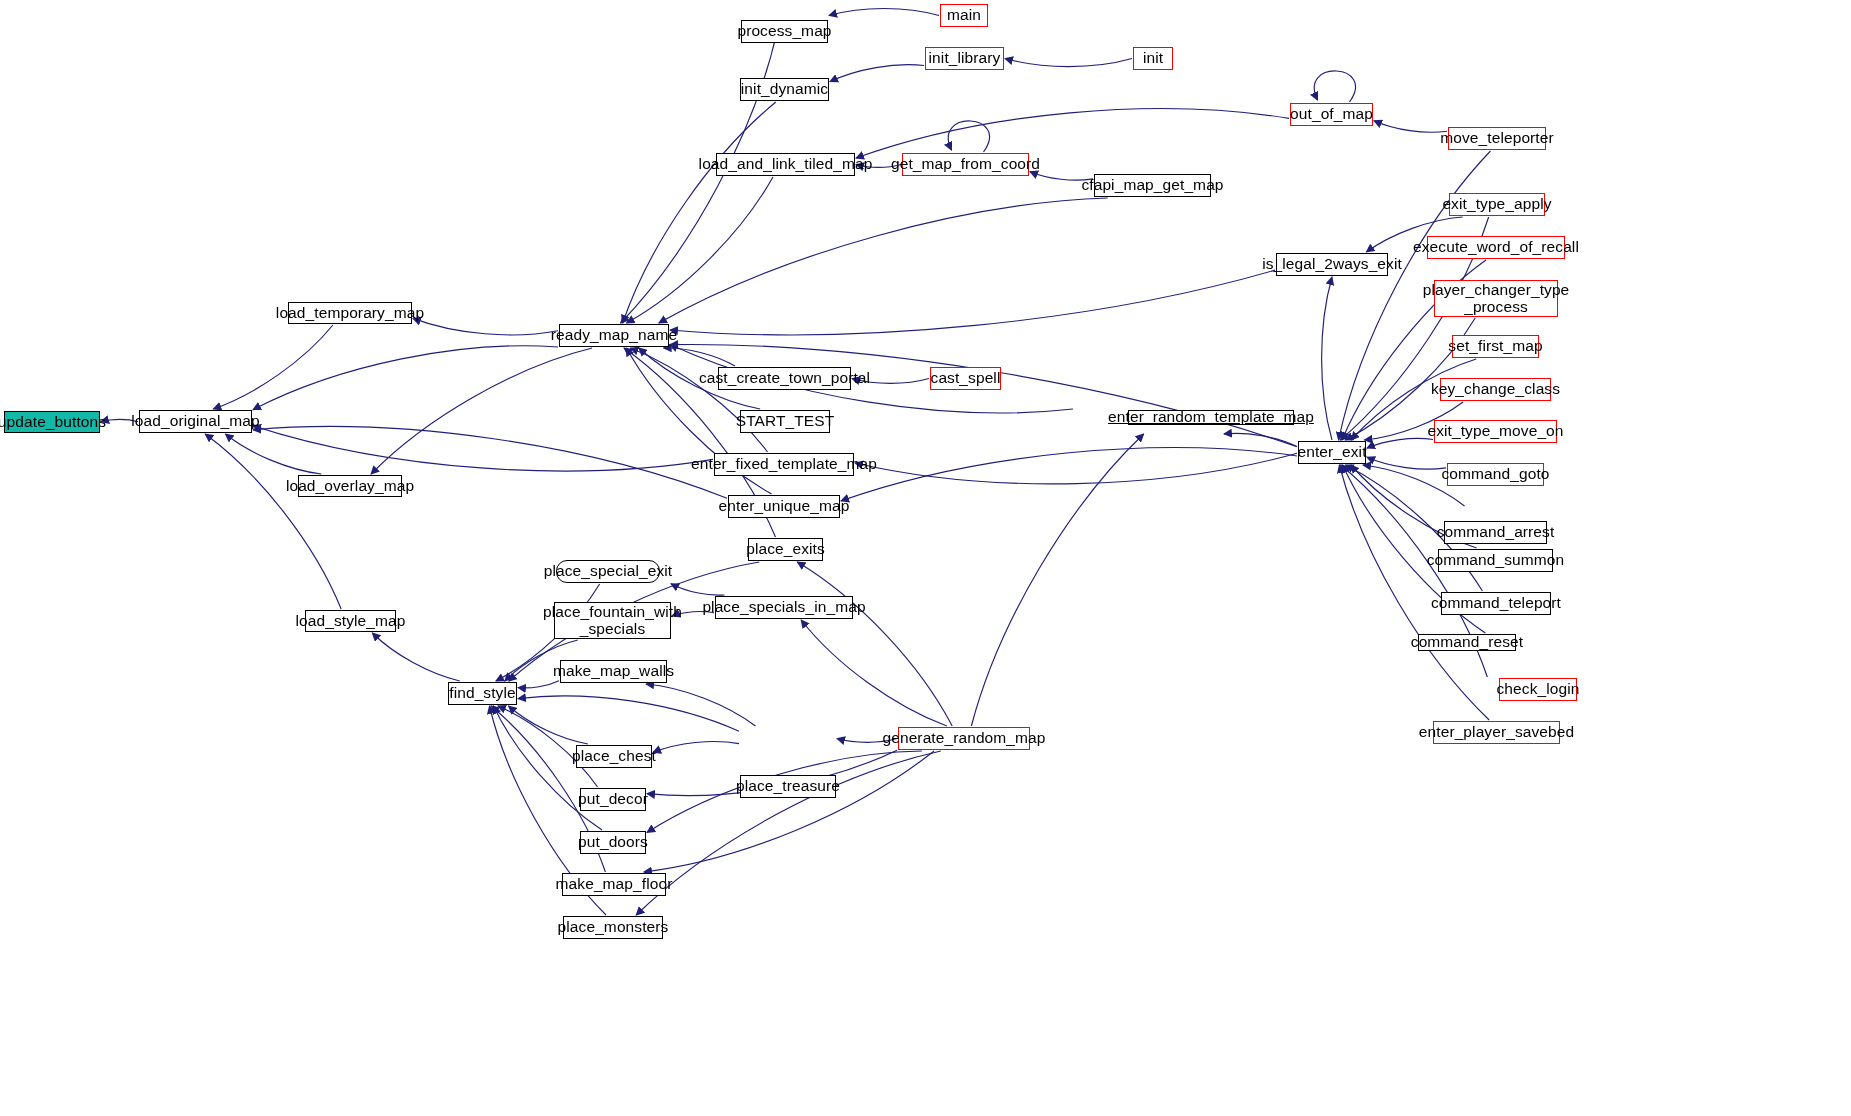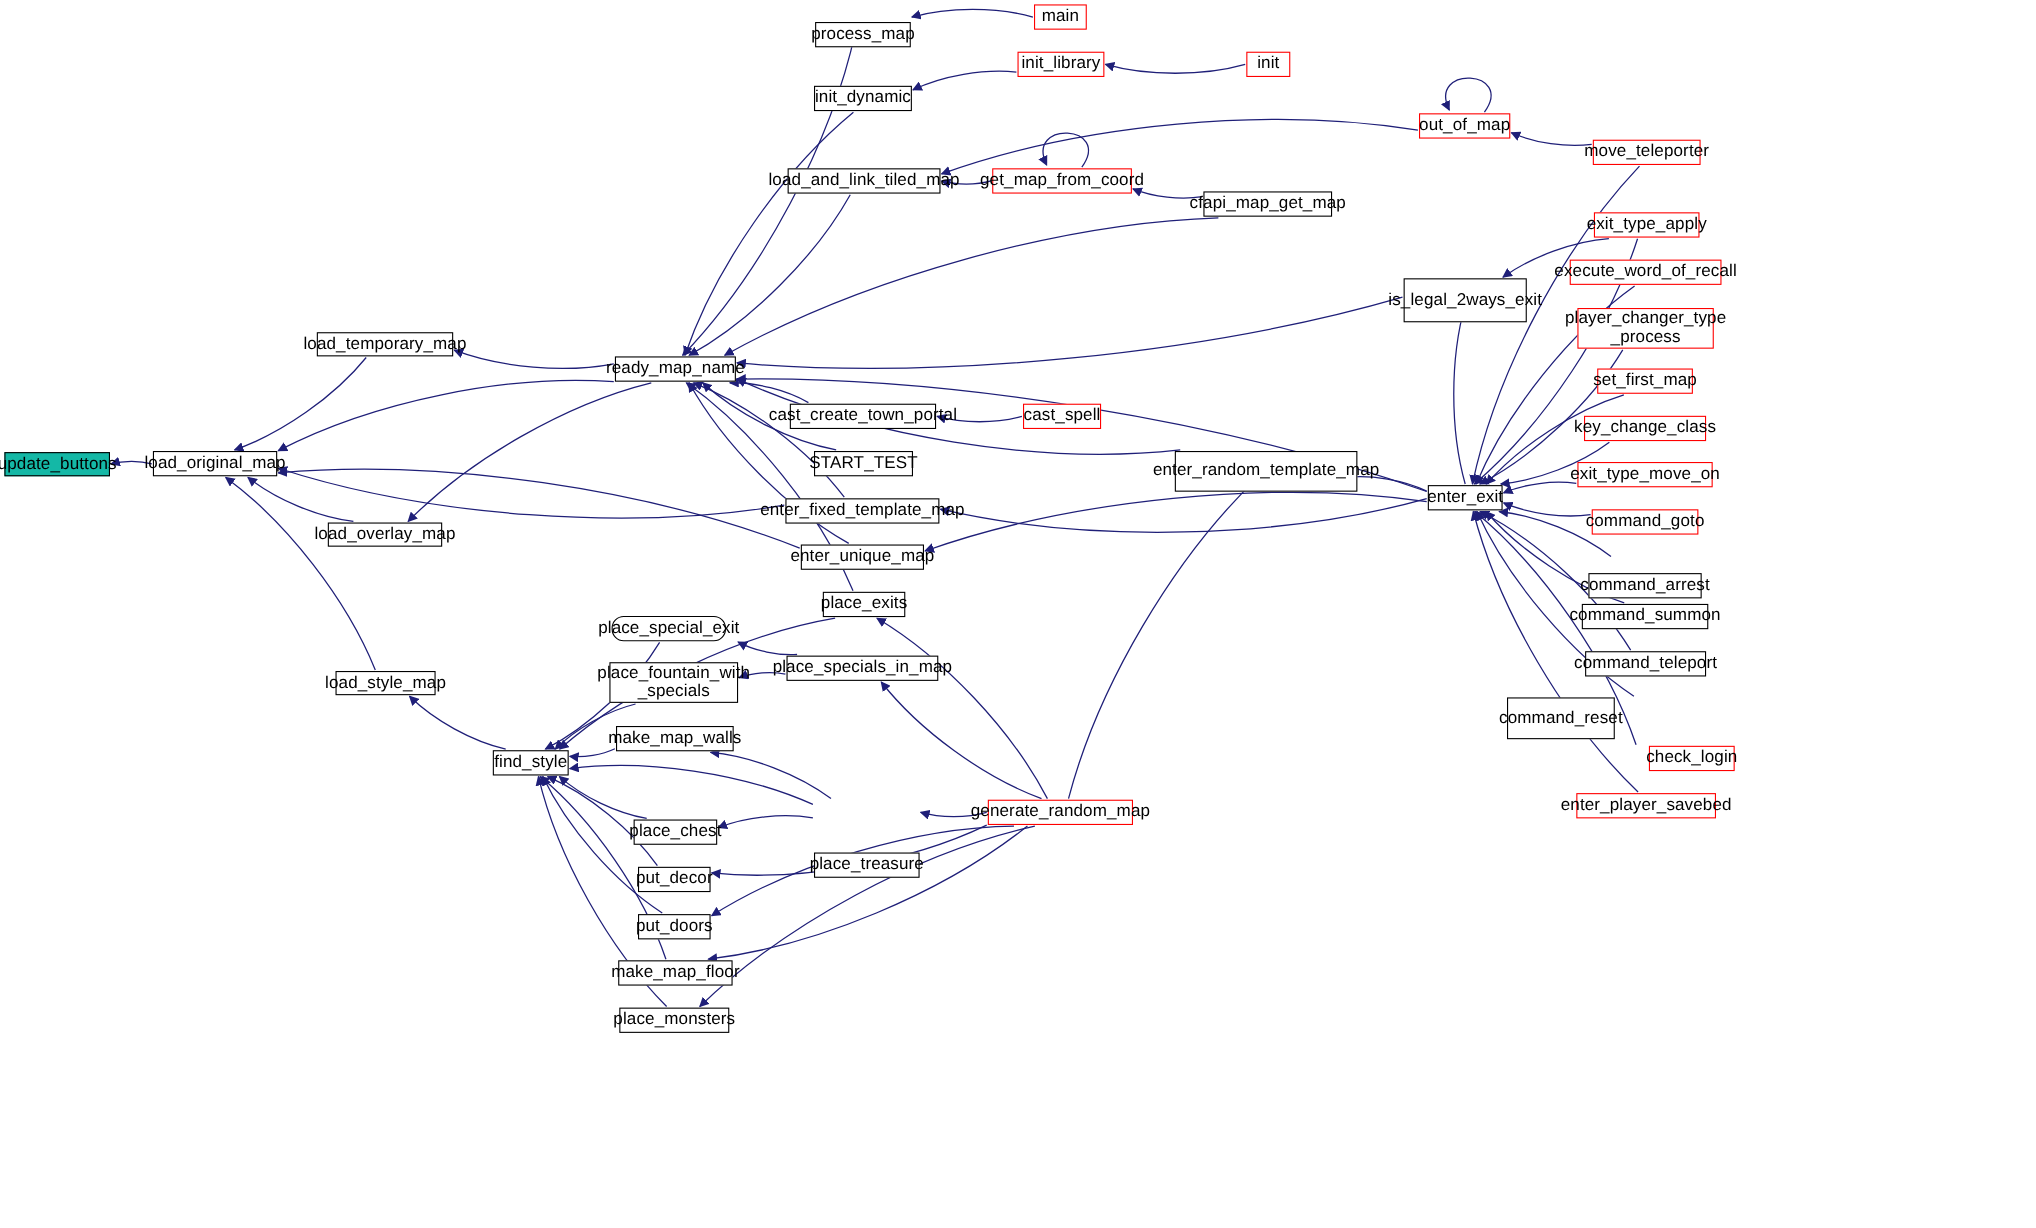--- a/index.html
+++ b/index.html
@@ -156,26 +156,26 @@
       <div class="node red" style="left: 1427px; top: 236px; width: 138px; height: 23px;">execute_word_of_recall</div>
       <div class="node red" style="left: 1434px; top: 280px; width: 124px; height: 37px;">player_changer_type
 _process</div>
       <div class="node red" style="left: 1452px; top: 335px; width: 87px; height: 23px;">set_first_map</div>
       <div class="node red" style="left: 1440px; top: 378px; width: 111px; height: 23px;">key_change_class</div>
       <div class="node red" style="left: 1434px; top: 420px; width: 123px; height: 23px;">exit_type_move_on</div>
       <div class="node red" style="left: 1447px; top: 463px; width: 97px; height: 23px;">command_goto</div>
       <div class="node" style="left: 1444px; top: 507px; width: 103px; height: 23px; margin-top: 14px;">command_arrest</div>
       <div class="node" style="left: 1438px; top: 549px; width: 115px; height: 23px;">command_summon</div>
       <div class="node" style="left: 1441px; top: 592px; width: 110px; height: 23px;">command_teleport</div>
-      <div class="node" style="left: 1370px; top: 634px; width: 98px; height: 38px;">command_reset</div>
+      <div class="node" style="left: 1418px; top: 634px; width: 98px; height: 17px;">command_reset</div>
       <div class="node red" style="left: 1457px; top: 678px; width: 78px; height: 23px; margin-left: 42px;">check_login</div>
       <div class="node red" style="left: 1433px; top: 721px; width: 127px; height: 23px;">enter_player_savebed</div>
-      <div class="node" style="left: 1276px; top: 253px; width: 112px; height: 40px;">is_legal_2ways_exit</div>
+      <div class="node" style="left: 1276px; top: 253px; width: 112px; height: 23px;">is_legal_2ways_exit</div>
       <div class="node" style="left: 1298px; top: 441px; width: 68px; height: 23px;">enter_exit</div>
-      <div class="node" style="left: 1068px; top: 410px; width: 166px; height: 37px;">enter_random_template_map</div>
+      <div class="node" style="left: 1128px; top: 410px; width: 166px; height: 15px; text-decoration: underline;">enter_random_template_map</div>
       <div class="node" style="left: 559px; top: 324px; width: 110px; height: 23px;">ready_map_name</div>
       <div class="node" style="left: 718px; top: 367px; width: 133px; height: 23px;">cast_create_town_portal</div>
       <div class="node red" style="left: 930px; top: 367px; width: 71px; height: 23px;">cast_spell</div>
       <div class="node" style="left: 740px; top: 410px; width: 90px; height: 23px;">START_TEST</div>
       <div class="node" style="left: 714px; top: 453px; width: 140px; height: 23px;">enter_fixed_template_map</div>
       <div class="node" style="left: 728px; top: 495px; width: 112px; height: 23px;">enter_unique_map</div>
       <div class="node" style="left: 748px; top: 538px; width: 75px; height: 23px;">place_exits</div>
       <div class="node" style="left: 556px; top: 560px; width: 104px; height: 23px; border-radius: 11px;">place_special_exit</div>
       <div class="node" style="left: 715px; top: 596px; width: 138px; height: 23px;">place_specials_in_map</div>
       <div class="node" style="left: 554px; top: 602px; width: 117px; height: 37px;">place_fountain_with

